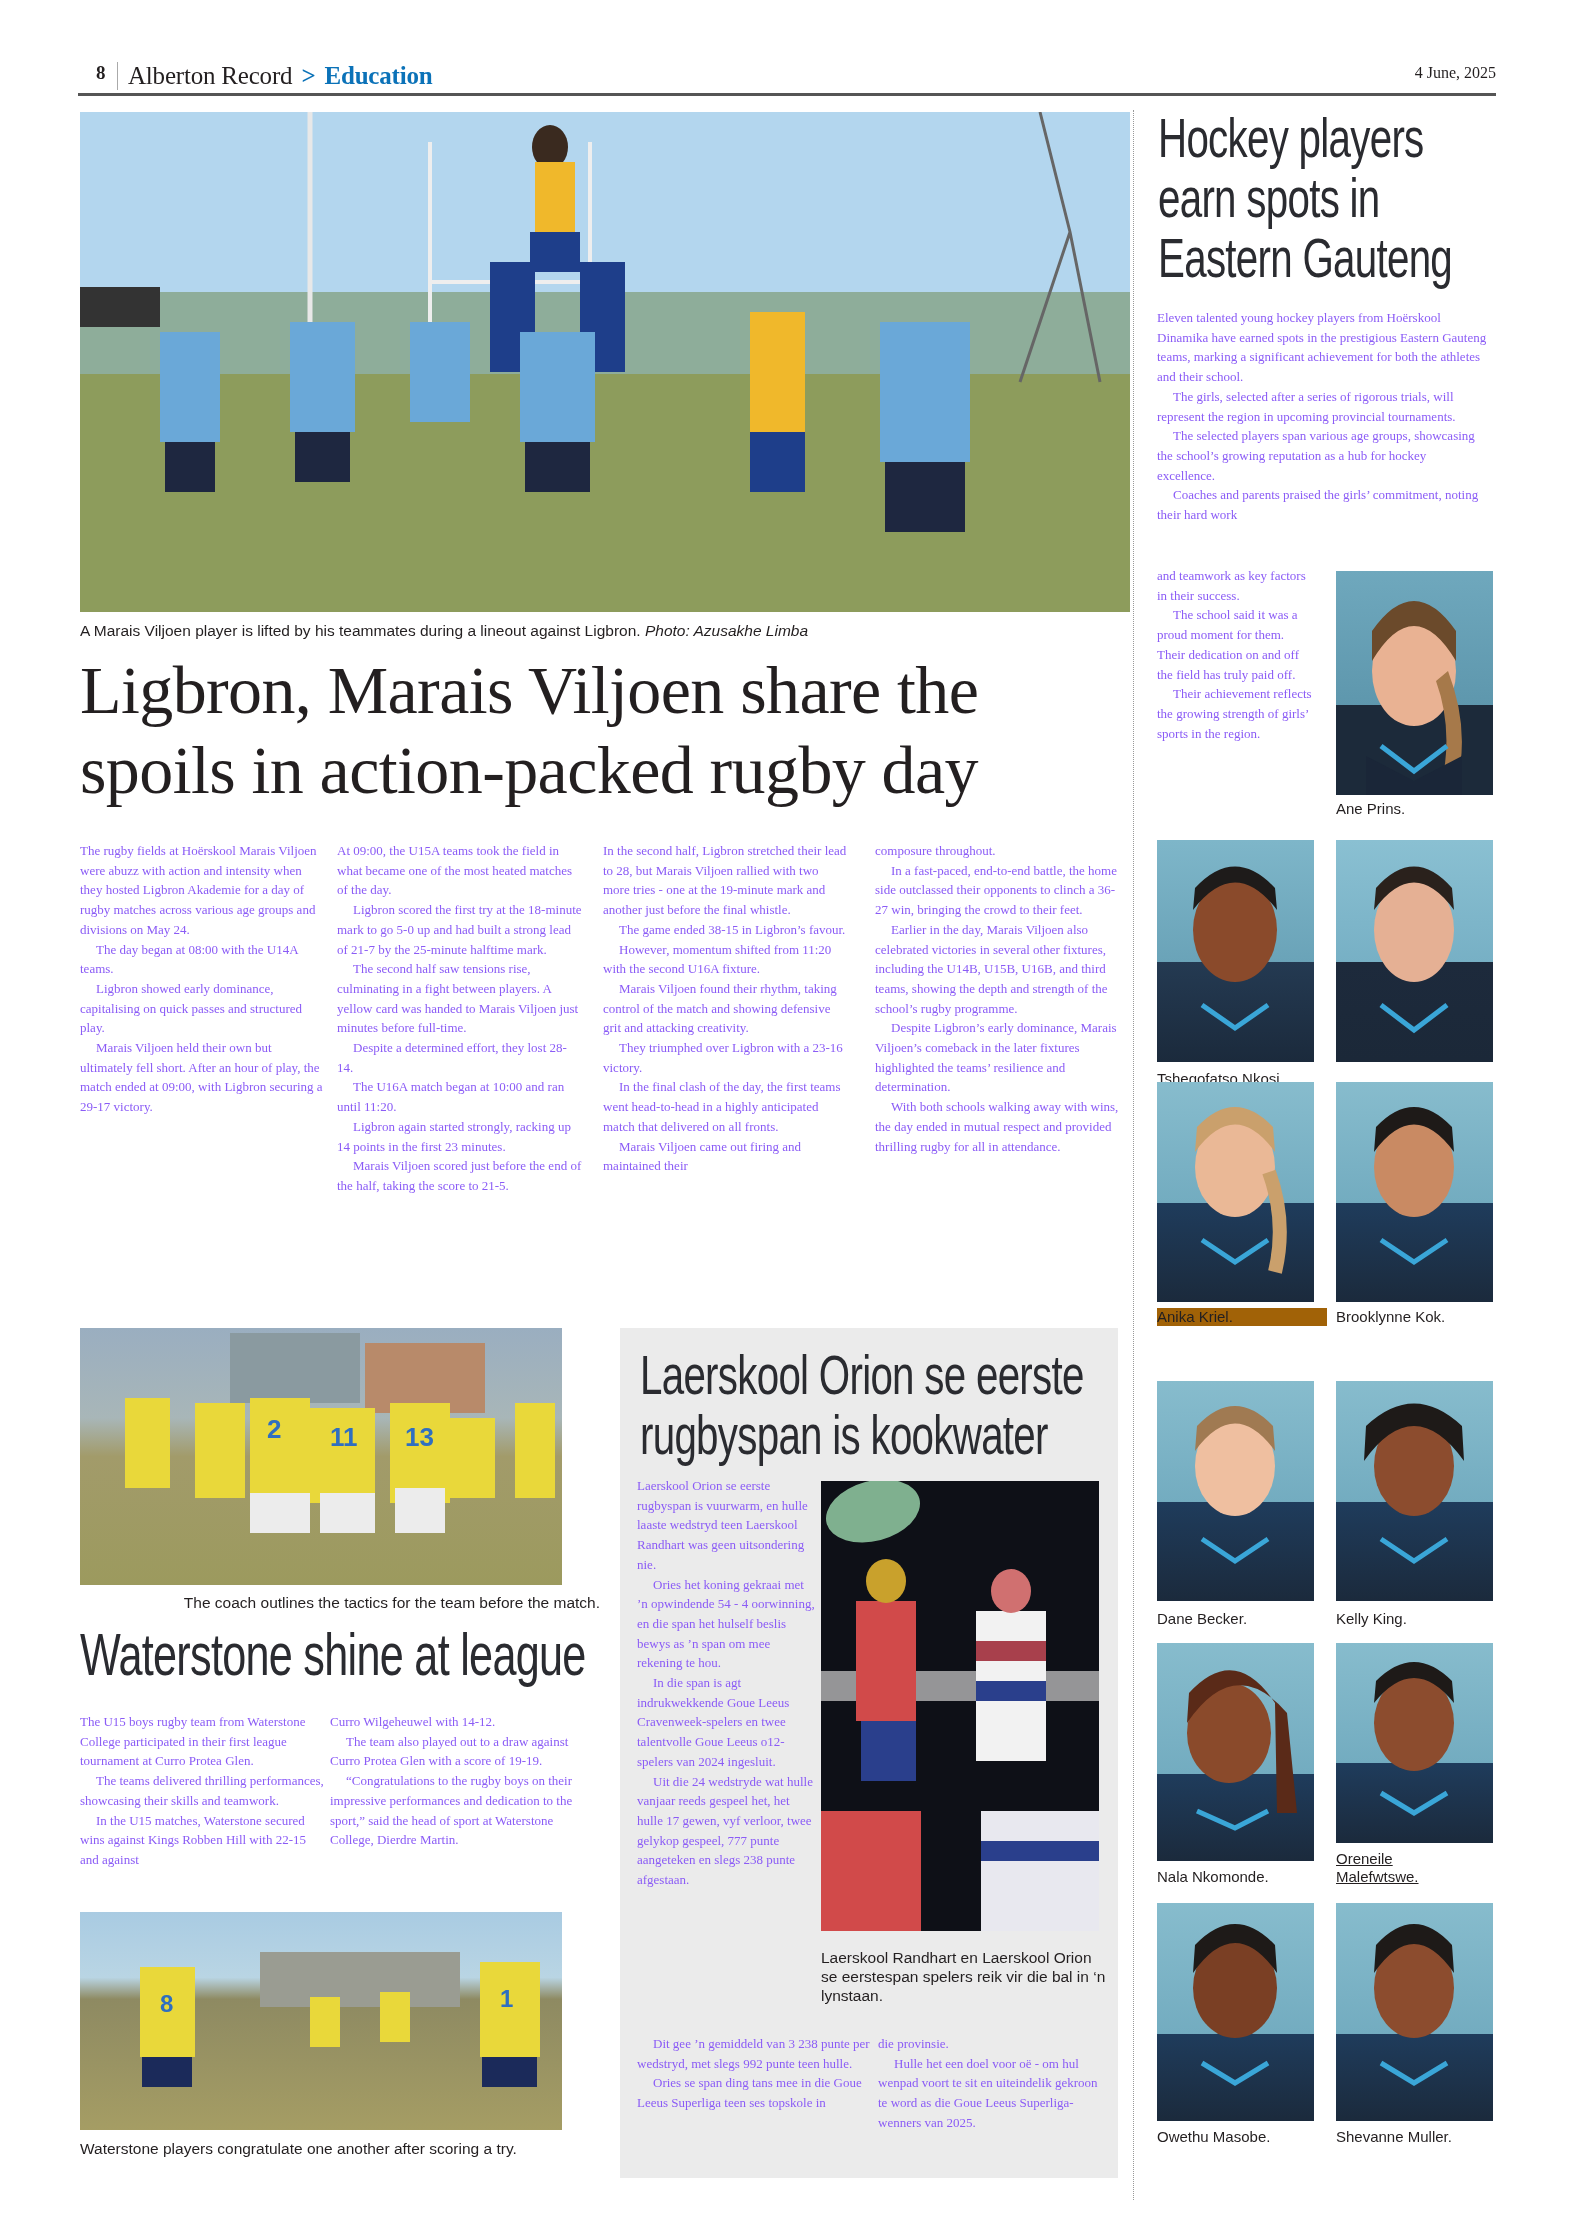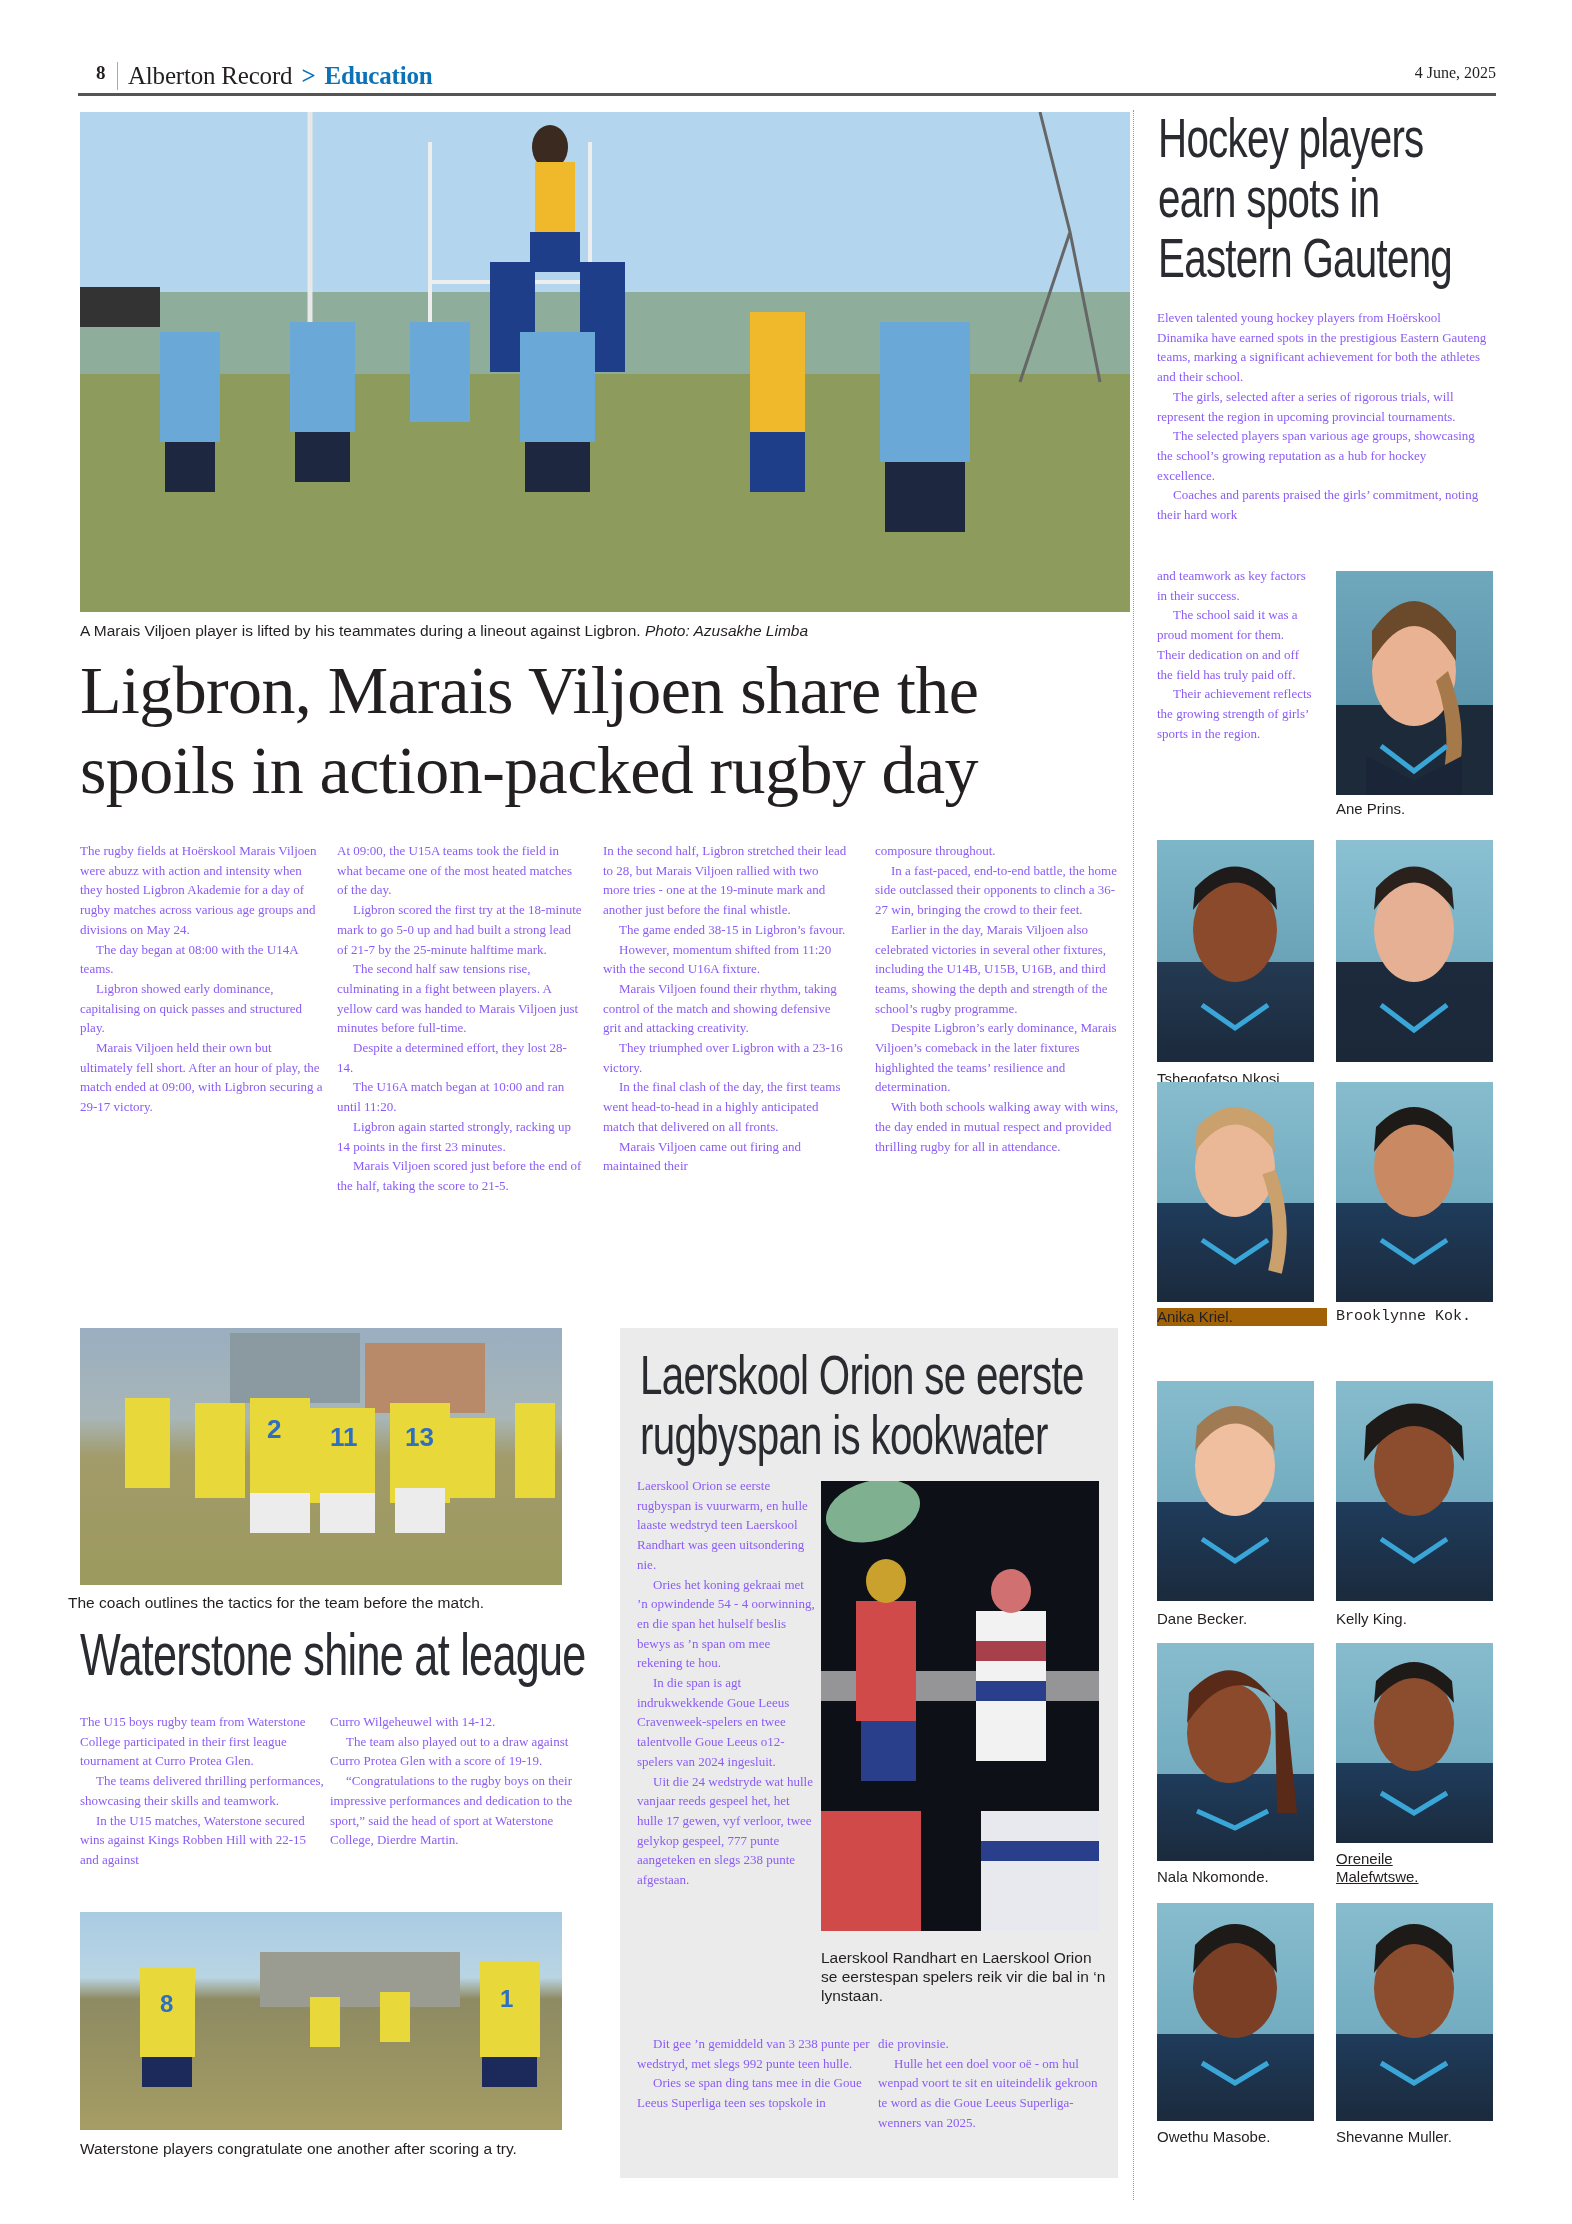--- a/index.html
+++ b/index.html
@@ -173,21 +173,21 @@
     </svg>
 </div>
 <div class="photo" data-name="portrait-brooklynne-kok-full" style="left:1336px; top:1082px; width:157px; height:220px; background:linear-gradient(180deg,#87bccd 0%,#73acc0 55%,#1f3c5c 55%,#1b2a3c 100%);">
   <svg width="157" height="220">
       <ellipse cx="78" cy="85" rx="40" ry="50" fill="#c98a63"></ellipse>
       <path d="M38 70 Q78 15 118 70 L116 45 Q78 5 40 45 Z" fill="#1e1a18"></path>
       <path d="M45 158 L78 180 L111 158" stroke="#3aa6d8" stroke-width="5" fill="none"></path>
     </svg>
 </div>
 <div class="name-cap" data-name="portrait-caption" style="left:1157px; top:1308px; background:#a16207; width:170px;">Anika Kriel.</div>
-<div class="name-cap" data-name="portrait-caption" style="left:1336px; top:1308px; background:#fff; width:170px;font-family:Liberation Mono, monospace;">Brooklynne Kok.</div>
+<div class="name-cap" data-name="portrait-caption" style="left:1336px; top:1308px; background:#fff; width:170px;">Brooklynne Kok.</div>
 
 <div class="photo" data-name="portrait-dane-becker-full" style="left:1157px; top:1381px; width:157px; height:220px; background:linear-gradient(180deg,#87bccd 0%,#73acc0 55%,#1f3c5c 55%,#1b2a3c 100%);">
   <svg width="157" height="220">
       <ellipse cx="78" cy="85" rx="40" ry="50" fill="#efbfa0"></ellipse>
       <path d="M38 70 Q78 15 118 70 L116 45 Q78 5 40 45 Z" fill="#a07a52"></path>
       <path d="M45 158 L78 180 L111 158" stroke="#3aa6d8" stroke-width="5" fill="none"></path>
     </svg>
 </div>
 <div class="name-cap" data-name="portrait-caption" style="left:1157px; top:1610px;">Dane Becker.</div>
 <div class="photo" data-name="portrait-kelly-king-full" style="left:1336px; top:1381px; width:157px; height:220px; background:linear-gradient(180deg,#87bccd 0%,#73acc0 55%,#1f3c5c 55%,#1b2a3c 100%);">
@@ -260,21 +260,21 @@
       <rect x="240" y="165" width="55" height="40"></rect>
       <rect x="315" y="160" width="50" height="45"></rect>
     </g>
     <g fill="#2f6fc0" font-family="Liberation Sans, sans-serif" font-weight="bold" font-size="26">
       <text x="187" y="110">2</text>
         <text x="250" y="118">11</text>
         <text x="325" y="118">13</text>
     </g>
   </svg>
 </div>
-<div class="cap" data-name="coach-photo-caption" style="left:68px; top:1593px; width:520px;">The coach outlines the tactics for the team before the match.</div>
+<div class="cap" data-name="coach-photo-caption" style="left:80px; top:1593px; width:520px;text-align:right;">The coach outlines the tactics for the team before the match.</div>
 
 <div class="headline-cond" data-name="waterstone-headline" style="left:80px; top:1622px; font-size:60px; line-height:66px; transform:scaleX(0.72); white-space:nowrap;">Waterstone shine at league</div>
 
 <div class="col" data-name="waterstone-article-column-1" style="left:80px; top:1712px; width:245px;">
   <p data-name="paragraph">The U15 boys rugby team from Waterstone College participated in their first league tournament at Curro Protea Glen.</p>
   <p data-name="paragraph">The teams delivered thrilling performances, showcasing their skills and teamwork.</p>
   <p data-name="paragraph">In the U15 matches, Waterstone secured wins against Kings Robben Hill with 22-15 and against</p>
 </div>
 <div class="col" data-name="waterstone-article-column-2" style="left:330px; top:1712px; width:250px;">
   <p style="text-indent:0" data-name="paragraph">Curro Wilgeheuwel with 14-12.</p>

